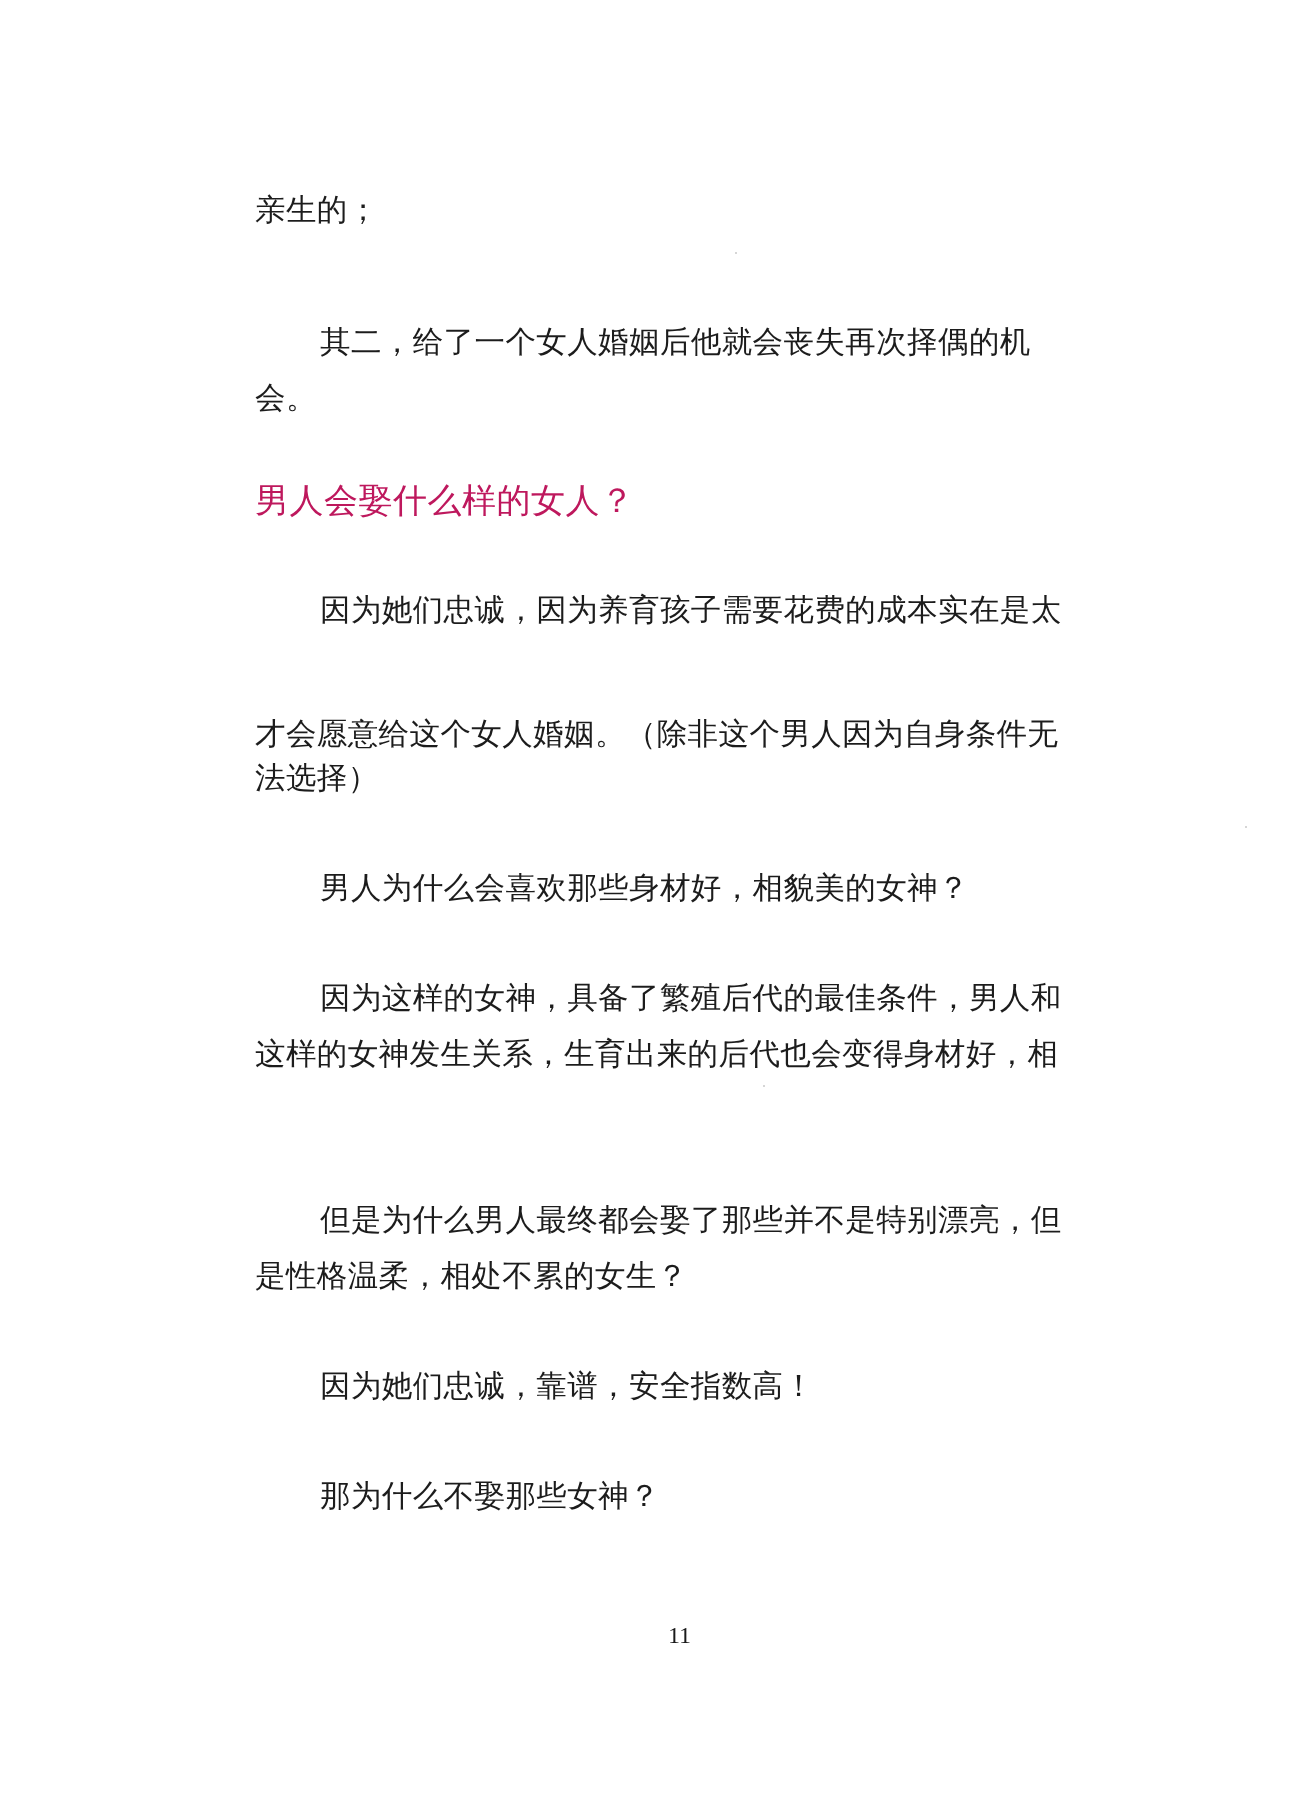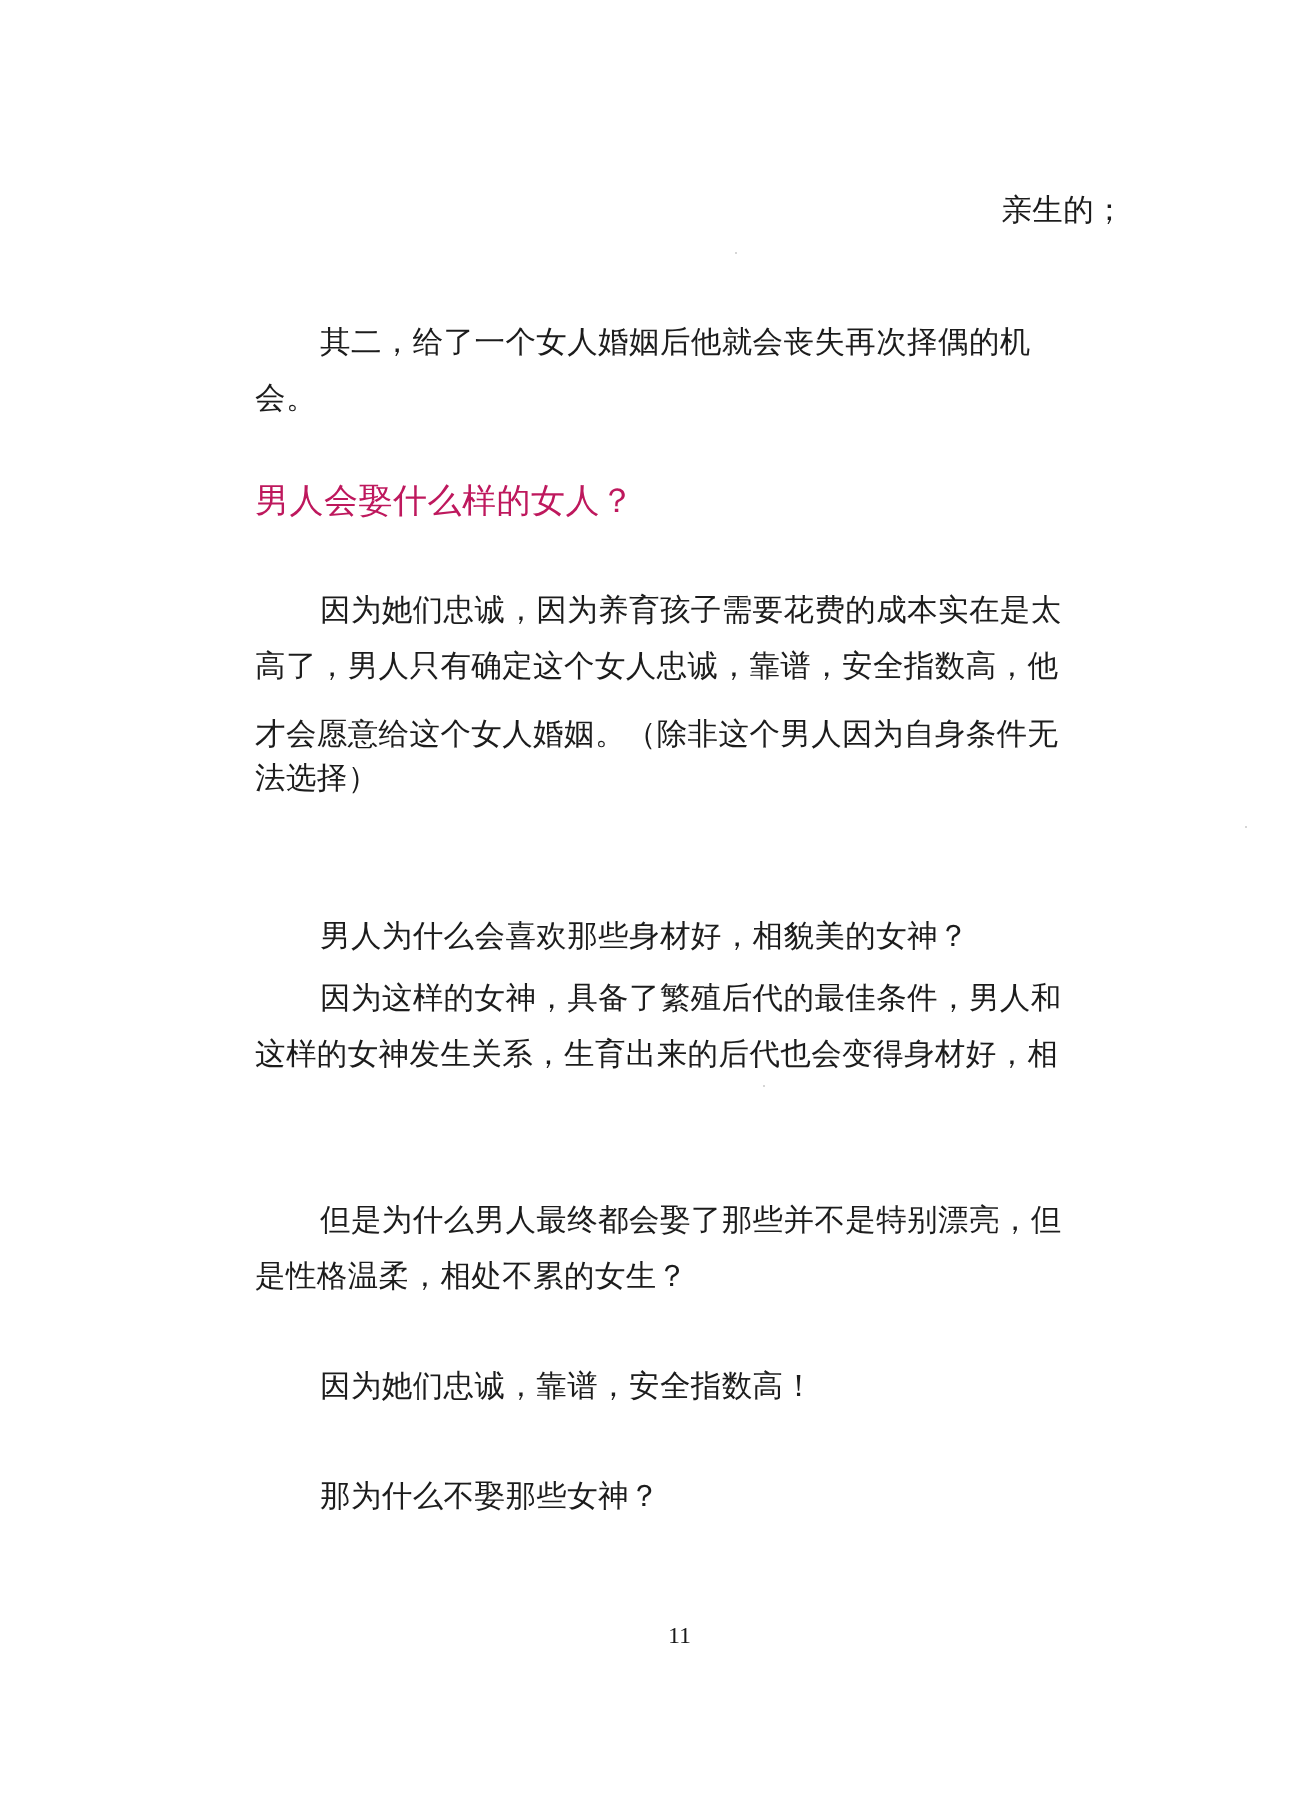--- a/index.html
+++ b/index.html
@@ -58,33 +58,32 @@
       width: 2px; height: 2px;
       background: #c8c8c8;
       border-radius: 50%;
     }
   </style>
 </head>
 <body>
 
 <div class="page">
 
-  <div class="line" style="top:182px;text-align:right;">亲生的；</div>
+  <div class="line" style="top:182px;">亲生的；</div>
 
   <div class="line indent" style="top:314px;">其二，给了一个女人婚姻后他就会丧失再次择偶的机</div>
   <div class="line" style="top:370px;">会。</div>
 
   <div class="heading" style="top:470px;">男人会娶什么样的女人？</div>
 
   <div class="line indent" style="top:582px;">因为她们忠诚，因为养育孩子需要花费的成本实在是太</div>
-  <div class="line" style="top:638px;">高了，男人只有确定这个女人忠诚，靠谱，安全指数高，他</div>
   <div class="line" style="top:706px;">才会愿意给这个女人婚姻。（除非这个男人因为自身条件无</div>
   <div class="line" style="top:750px;">法选择）</div>
 
-  <div class="line indent" style="top:908px;">男人为什么会喜欢那些身材好，相貌美的女神？</div>
+  <div class="line indent" style="top:860px;">男人为什么会喜欢那些身材好，相貌美的女神？</div>
 
   <div class="line" style="top:1026px;">这样的女神发生关系，生育出来的后代也会变得身材好，相</div>
   <div class="line indent" style="top:970px;">因为这样的女神，具备了繁殖后代的最佳条件，男人和</div>
 
   <div class="line indent" style="top:1192px;">但是为什么男人最终都会娶了那些并不是特别漂亮，但</div>
   <div class="line" style="top:1248px;">是性格温柔，相处不累的女生？</div>
 
   <div class="line indent" style="top:1358px;">因为她们忠诚，靠谱，安全指数高！</div>
 
   <div class="line indent" style="top:1468px;">那为什么不娶那些女神？</div>

